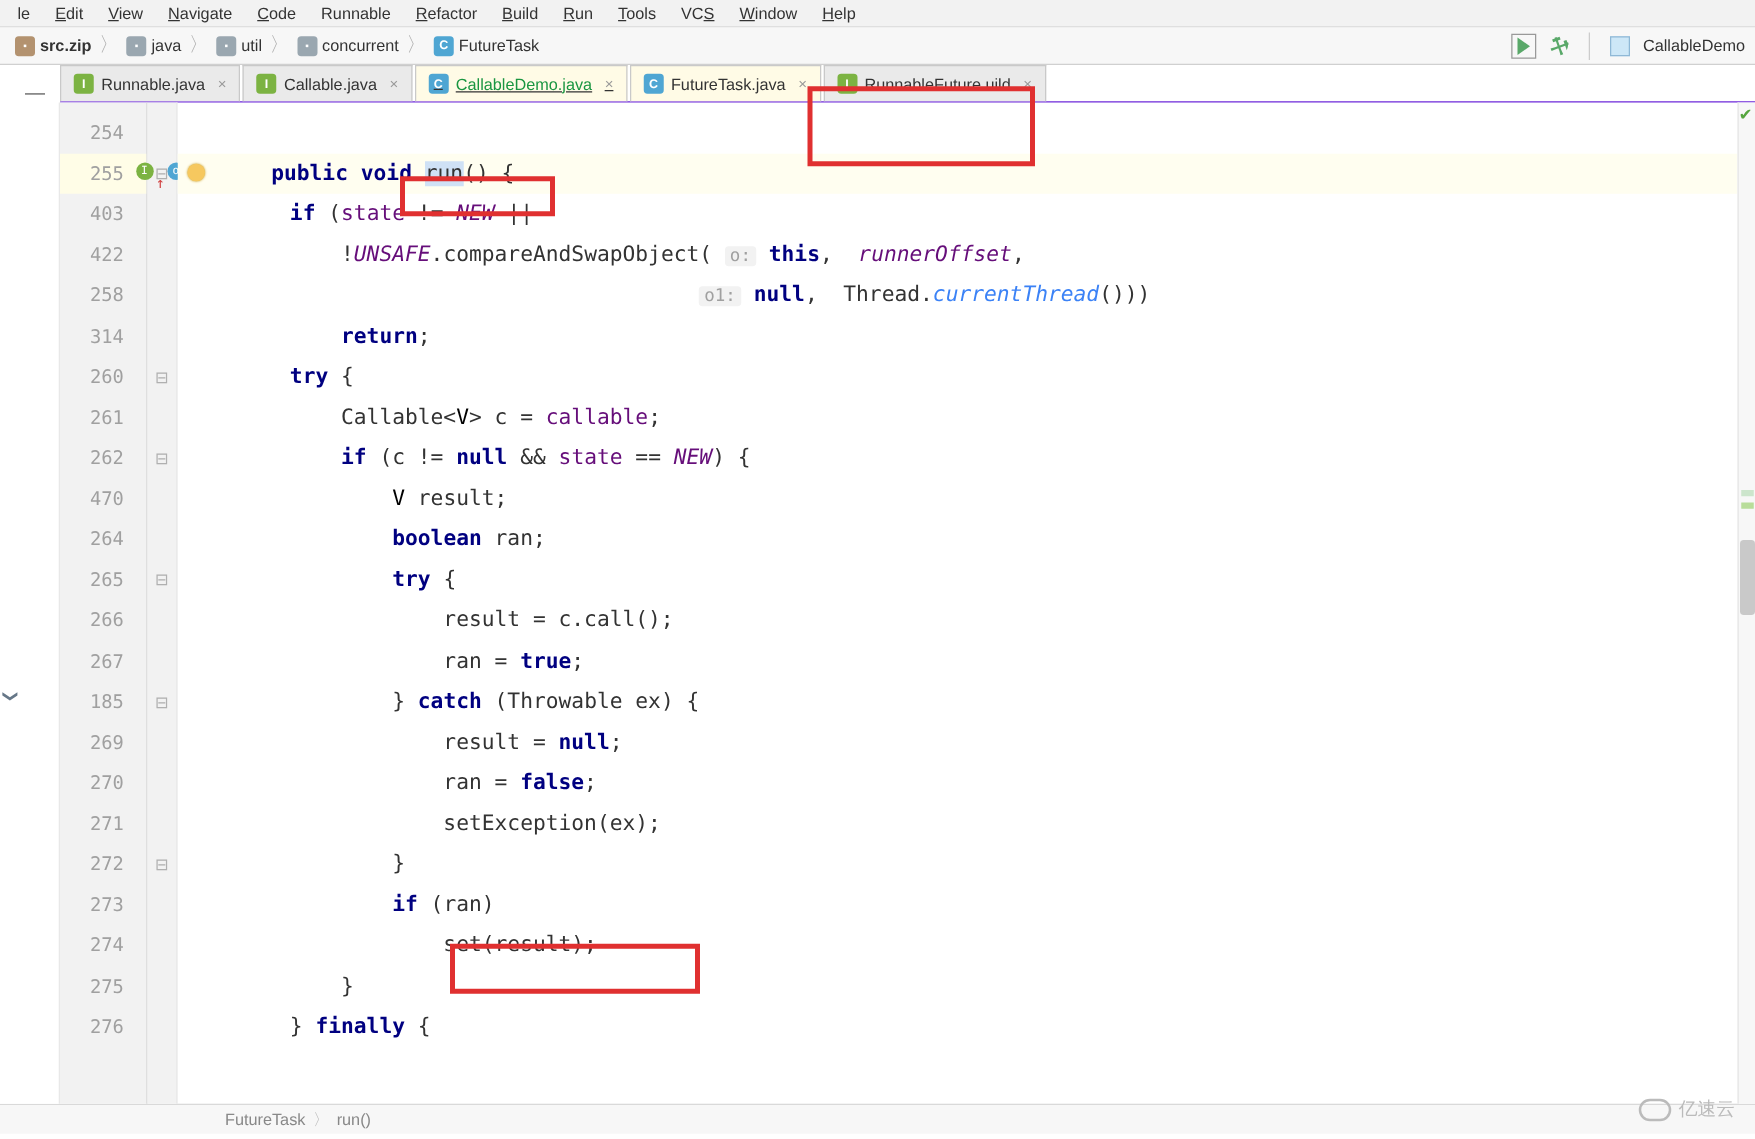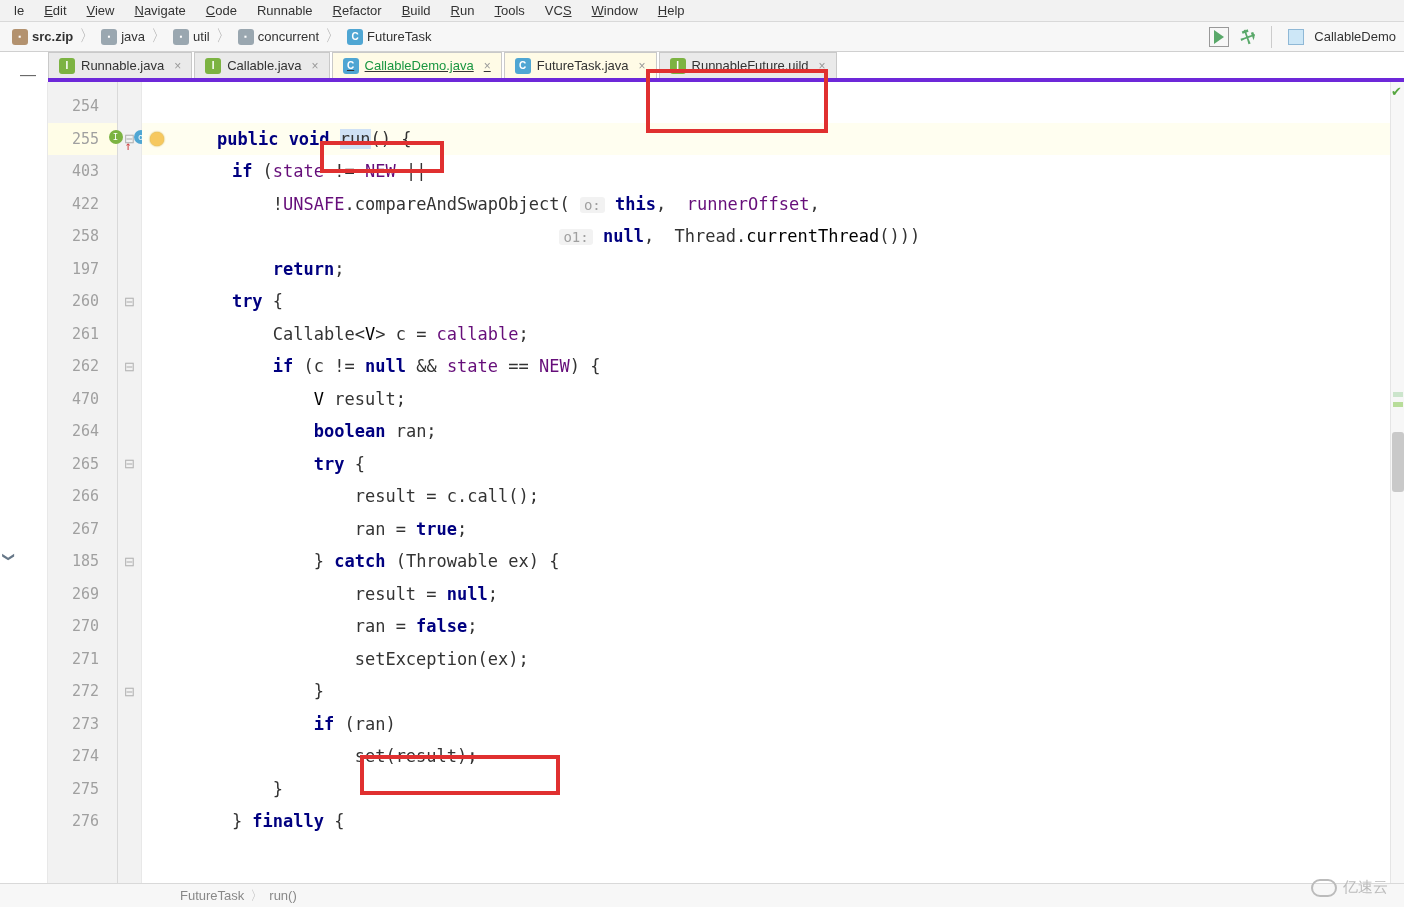--- a/index.html
+++ b/index.html
@@ -57,21 +57,21 @@
   .hammer-icon { color: #59a869; font-size: 18px; transform: rotate(25deg); }
   .divider-v { width: 1px; height: 22px; background: #ccc; margin: 0 6px; }
   .icon-file-blue { width: 16px; height: 16px; background: #cde7f7; border: 1px solid #8fb8d6; display: inline-block; }
 
   
   .tabs-row {
     display: flex;
     align-items: stretch;
     height: 30px;
     margin-left: 48px;
-    border-bottom: 4px solid #6d28d9;
+    border-bottom: 1px solid #6d28d9;
   }
   .minimize { position: absolute; left: 20px; top: 60px; height: 30px; display: flex; align-items: center; font-size: 16px; color: #666; }
   .tab {
     display: flex; align-items: center; gap: 6px;
     padding: 0 10px;
     background: #eaeaea;
     border: 1px solid #c9c9c9;
     border-bottom: none;
     margin-right: 2px;
     max-width: 240px;
@@ -153,22 +153,22 @@
     position: relative;
   }
   .right-marker-bar .check { color: #56a63f; position: absolute; top: 2px; left: 0; font-size: 13px; }
   .right-marker-bar .stripe { position: absolute; width: 10px; left: 2px; background: #cce5cc; height: 5px; }
   .right-marker-bar .scroll-block { position: absolute; right: 0; width: 12px; background: #c9c9c9; height: 60px; top: 350px; border-radius: 3px; }
 
   
   .kw { color: #000080; font-weight: bold; }
   .field { color: #660e7a; }
   .type { color: #000; }
-  .const-italic { color: #660e7a; }
-  .method-green { color: #000000; }
+  .const-italic { color: #660e7a; font-style: italic; }
+  .method-green { color: #3b82f6; font-style: italic; }
   .hint { color: #a0a0a0; background: #f2f2f2; border-radius: 3px; padding: 0 4px; font-size: 14px; }
 
   
   .red-box {
     position: absolute;
     border: 4px solid #e03030;
     background: transparent;
     pointer-events: none;
     z-index: 50;
   }
@@ -307,21 +307,21 @@
       <div class="ln">254</div>
       <div class="ln ln-highlighted" style="position: relative;">255<span class="line-icons">
           <span class="circle-green">I</span>
           <span class="arrow-red">↑</span> 
           <span class="circle-blue">o</span>
           <span class="arrow-green">↓</span>
         </span></div>
       <div class="ln">403</div>
       <div class="ln">422</div>
       <div class="ln">258</div>
-      <div class="ln">197</div>
+      <div class="ln">314</div>
       <div class="ln">260</div>
       <div class="ln">261</div>
       <div class="ln">262</div>
       <div class="ln">470</div>
       <div class="ln">264</div>
       <div class="ln">265</div>
       <div class="ln">266</div>
       <div class="ln">267</div>
       <div class="ln">185</div>
       <div class="ln">269</div>

